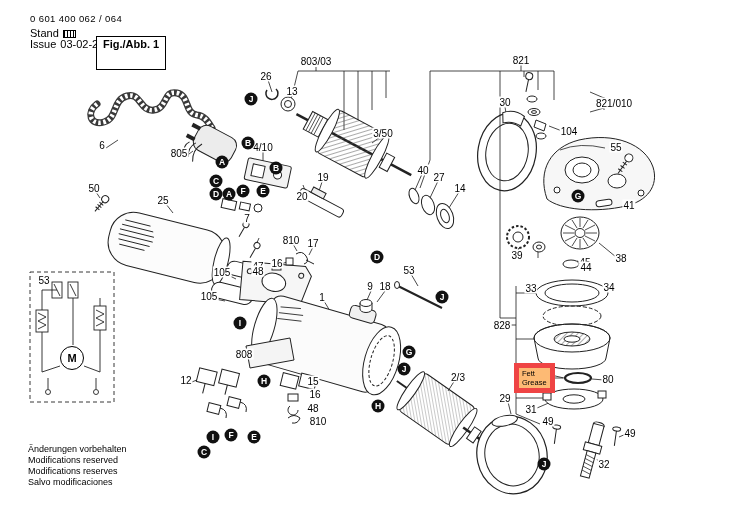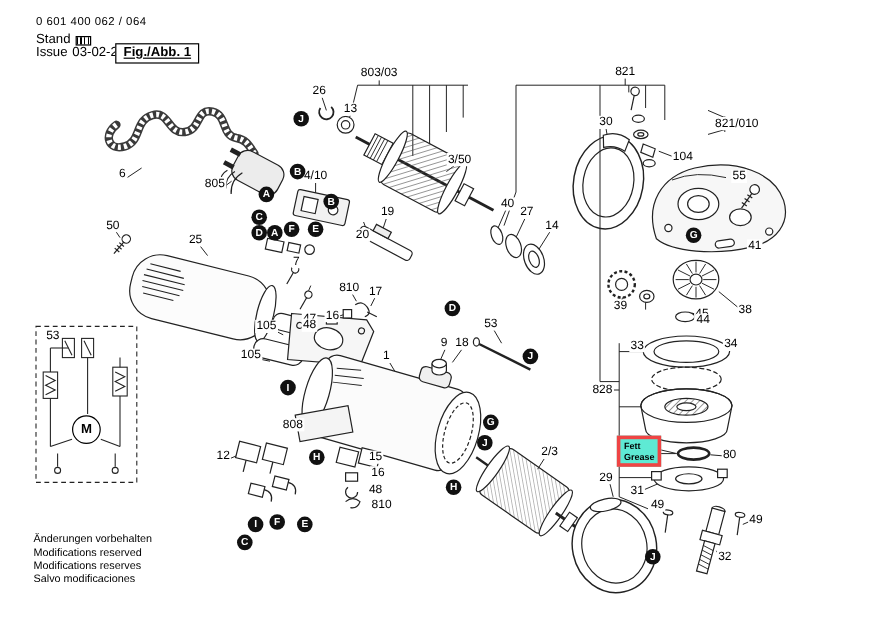--- a/index.html
+++ b/index.html
@@ -14,22 +14,22 @@
 
   .part-number { position:absolute; left:30px; top:13px; font-size:9.5px; letter-spacing:.4px; z-index:4; }
   .stand-issue { position:absolute; left:30px; top:28px; font-size:11px; z-index:4; }
   .si-row { display:flex; align-items:center; gap:4px; line-height:11px; }
   .rev-icon {
     display:inline-block; width:13px; height:8px; border:1px solid #000;
     background:repeating-linear-gradient(90deg,#000 0 1px,#fff 1px 3px);
   }
   .fig-label {
     position:absolute; left:96px; top:36px; z-index:4;
-    border:1.5px solid #000; padding:1px 6px 2px 6px;
-    font-size:11px; font-weight:bold; background:#fff;text-decoration:underline;
+    border:1.5px solid #000; padding:1px 6px 19px 6px;
+    font-size:11px; font-weight:bold; background:#fff;
   }
   .title {
     position:absolute; left:0; top:16px; width:730px; text-align:center;
     font-size:13.5px; font-weight:bold; z-index:2;
   }
   .footer { position:absolute; left:28px; top:444px; font-size:9px; line-height:11px; z-index:4; }
 
   .callout {
     position:absolute; transform:translate(-50%,-50%);
     font-size:10px; line-height:11px; background:#fff; padding:0 1px; white-space:nowrap;
@@ -39,22 +39,22 @@
     width:13px; height:13px; border-radius:50%;
     background:#111; color:#fff; font-size:8.5px; font-weight:bold;
     display:flex; align-items:center; justify-content:center; line-height:13px;
   }
   .letter-marker.motor {
     width:24px; height:24px; background:#fff; color:#000;
     border:1.3px solid #000; font-size:11px;
   }
   .grease-box {
     position:absolute; left:514px; top:363px; z-index:3;
-    border:3px solid #ef4444; background:#5eead4; padding:1px 3px;
-    font-size:7.5px; line-height:9px;font-weight:bold;
+    border:5px solid #ef4444; background:#fdba74; padding:1px 3px;
+    font-size:7.5px; line-height:9px;
   }
 </style>
 </head>
 <body>
 
 <div class="page">
 
   <div class="part-number">0 601 400 062 / 064</div>
 
   <div class="stand-issue">

